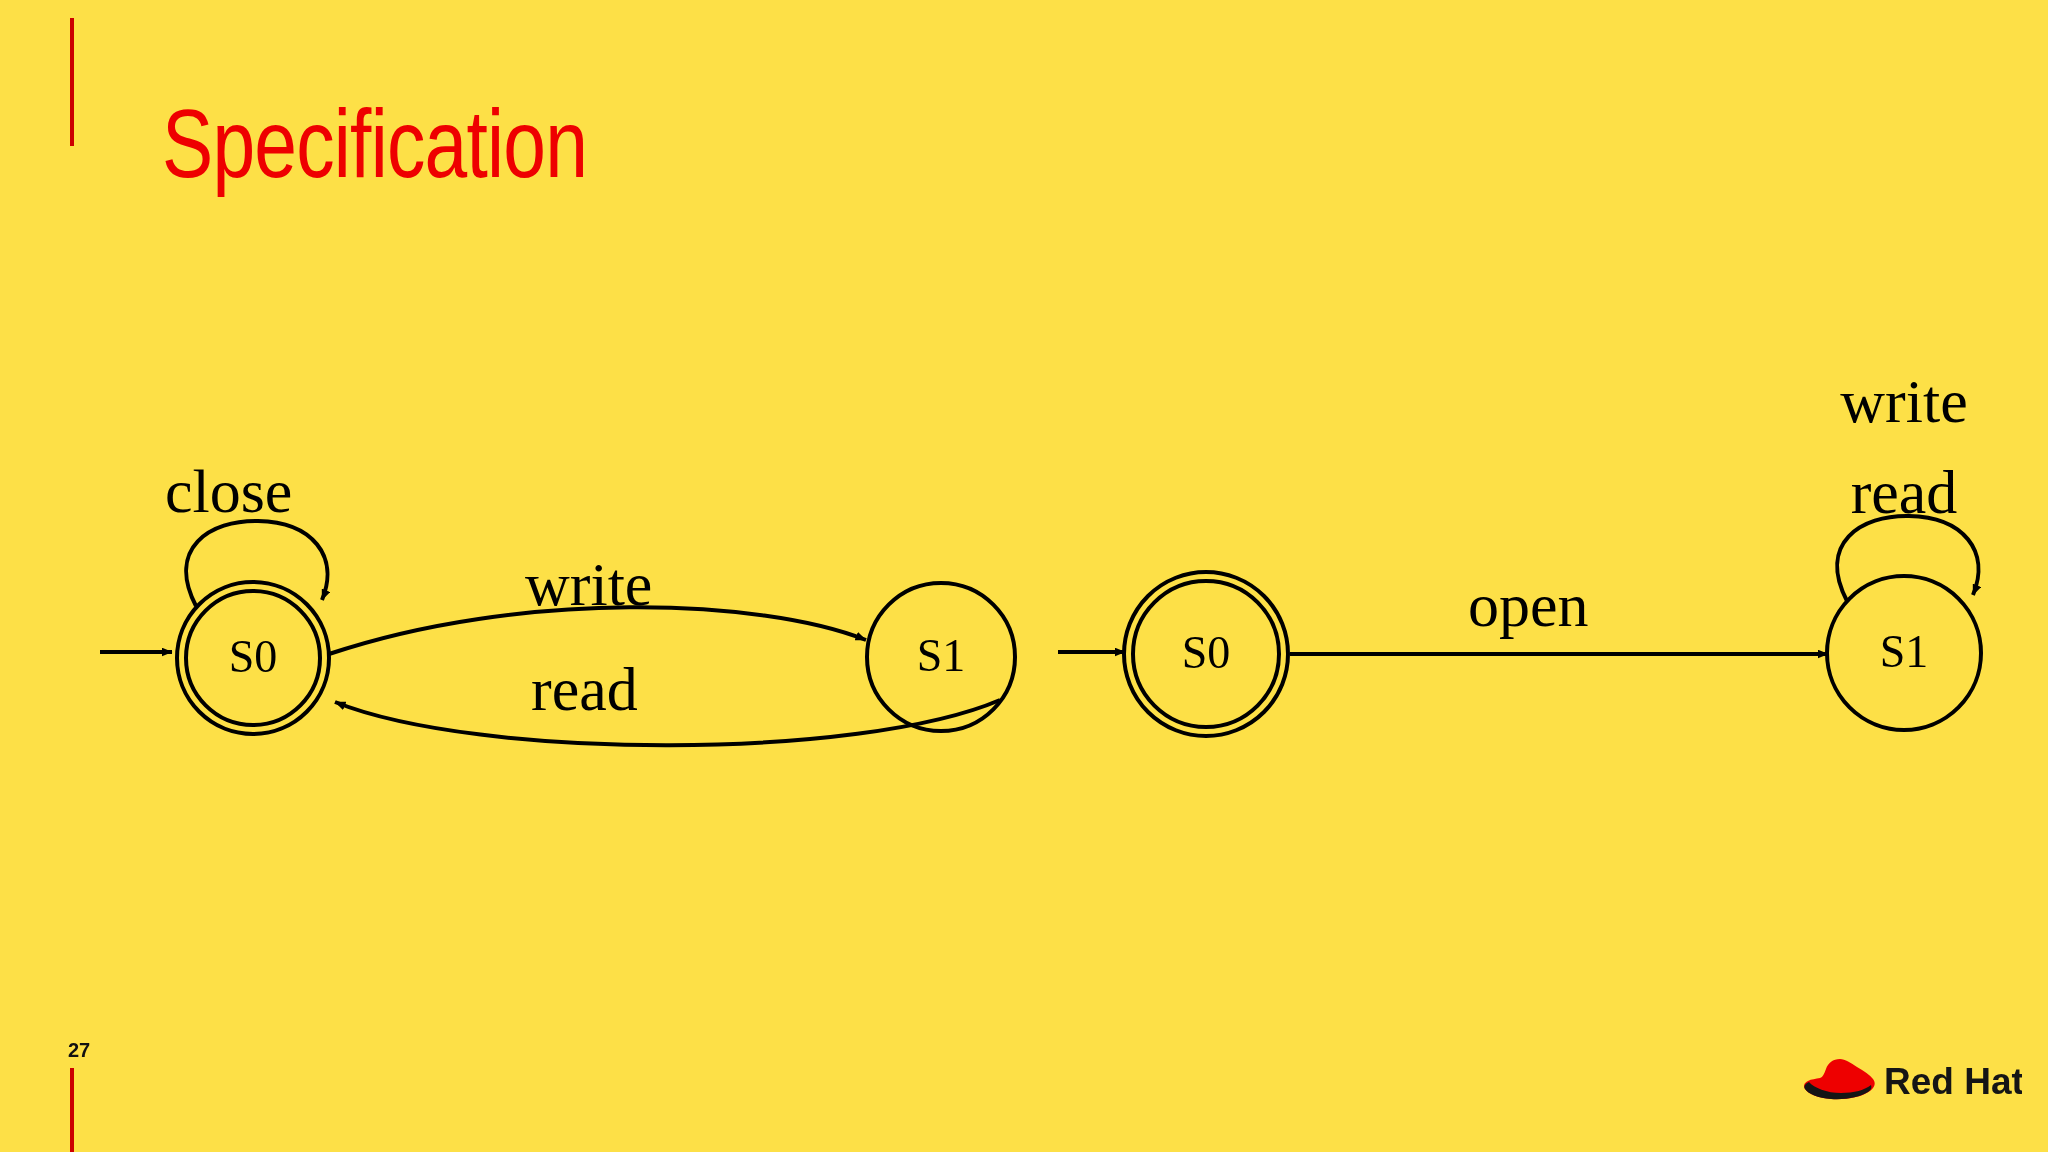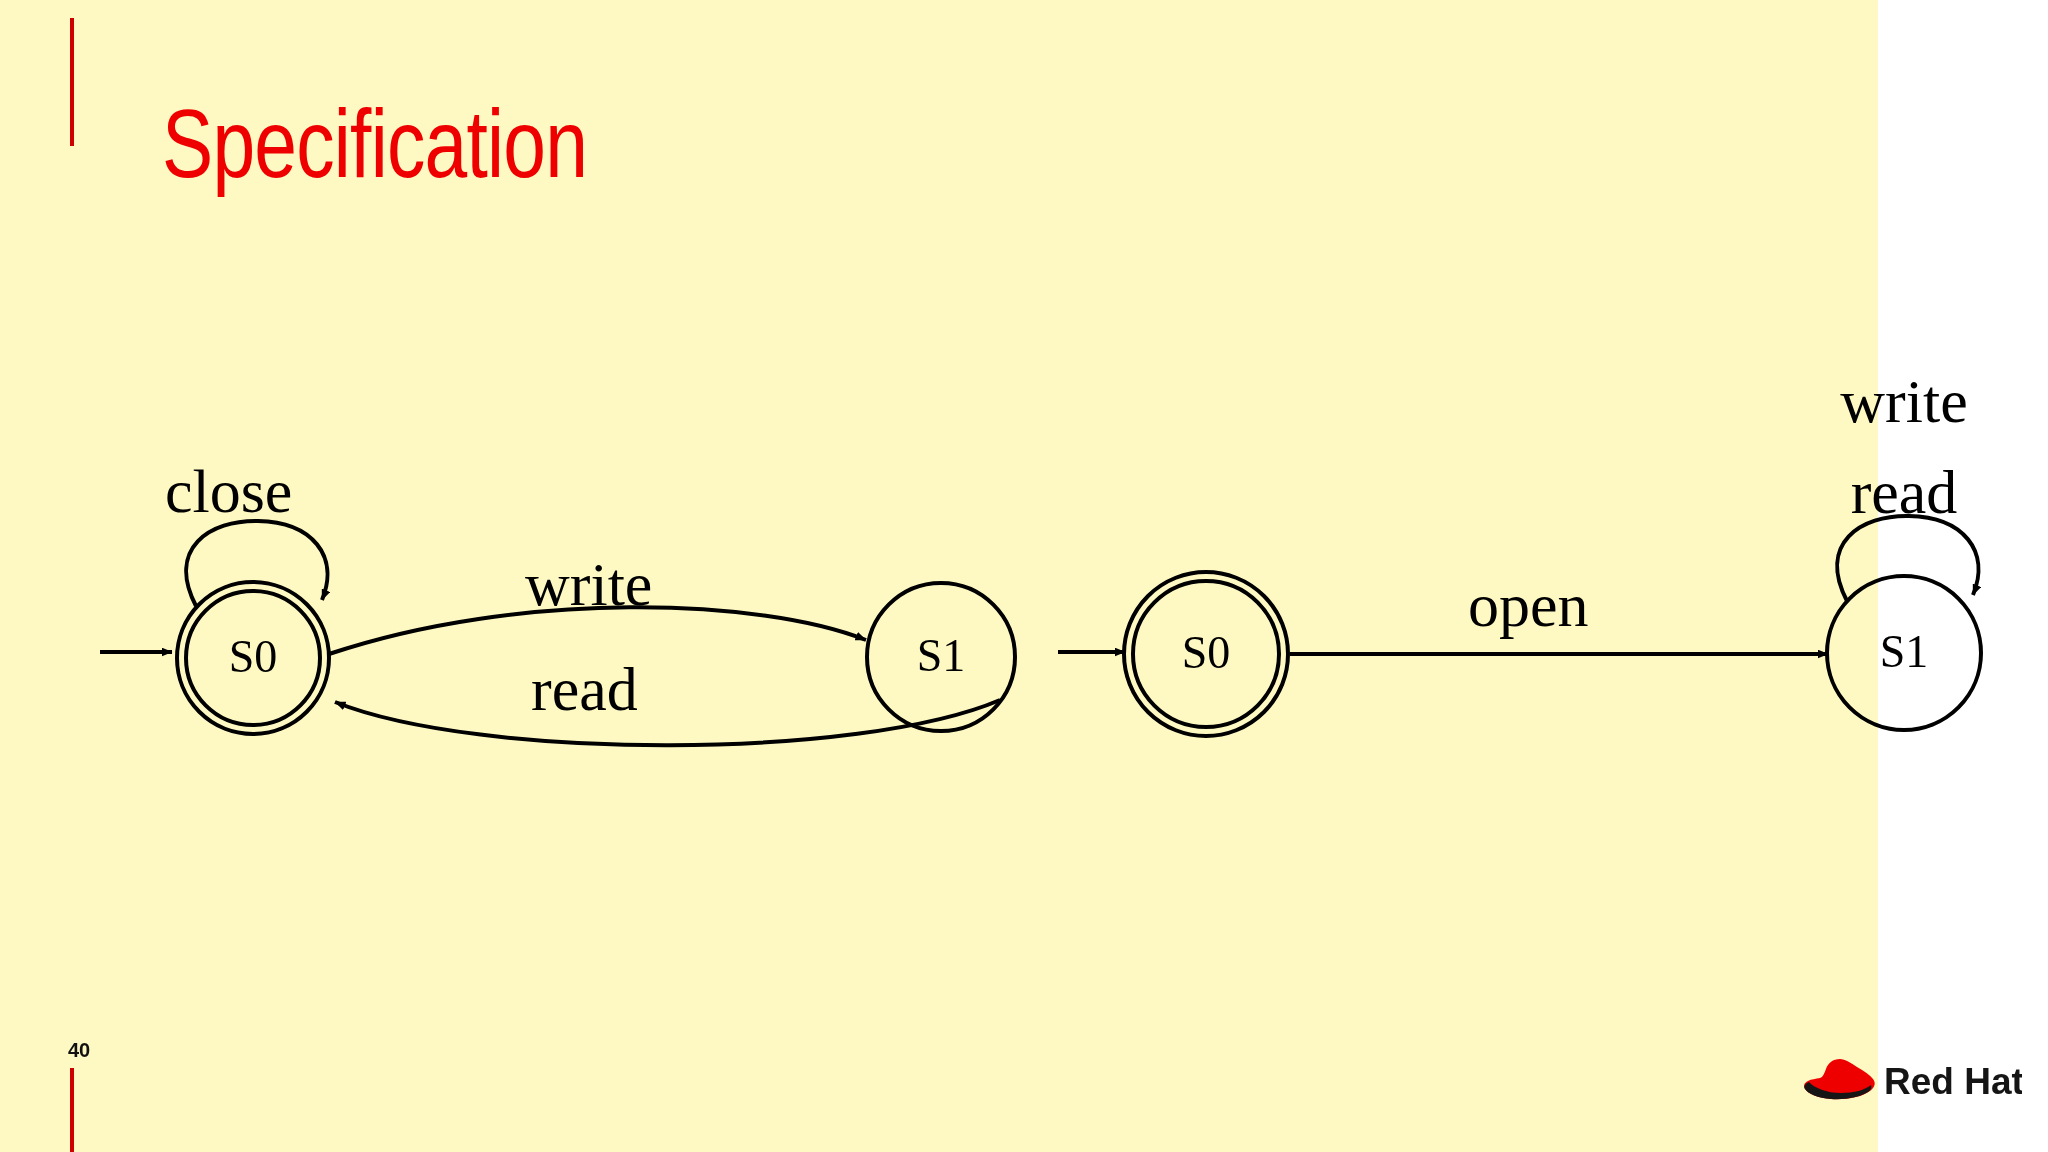--- a/index.html
+++ b/index.html
@@ -8,23 +8,23 @@
     background: #ffffff;
   }
   body {
     width: 2048px;
     height: 1152px;
     overflow: hidden;
     font-family: "Liberation Sans", sans-serif;
   }
   #slide {
     position: relative;
-    width: 1878px;
+    width: 2048px;
     height: 1152px;
-    background: #fef9c3;
+    background: #fde047;
   }
 
   
   .accent-rule {
     position: absolute;
     width: 4px;
     background: #cc0000;
   }
   #accent-top {
     left: 70px;
@@ -100,21 +100,21 @@
 </head>
 <body>
 
 <div id="slide">
 
   <div class="accent-rule" id="accent-top"></div>
   <div class="accent-rule" id="accent-bottom"></div>
 
   <div id="page-title">Specification</div>
 
-  <div id="page-number">40</div>
+  <div id="page-number">27</div>
 
   <div id="diagram-canvas">
     <svg width="2048" height="1152" viewBox="0 0 2048 1152" xmlns="http://www.w3.org/2000/svg">
       <defs>
         <marker id="arrowhead" markerWidth="11" markerHeight="9" refX="10.5" refY="4.5" orient="auto" markerUnits="userSpaceOnUse">
           <path d="M0,0 L11,4.5 L0,9 z" fill="#000000"></path>
         </marker>
       </defs>
 
       <g>

